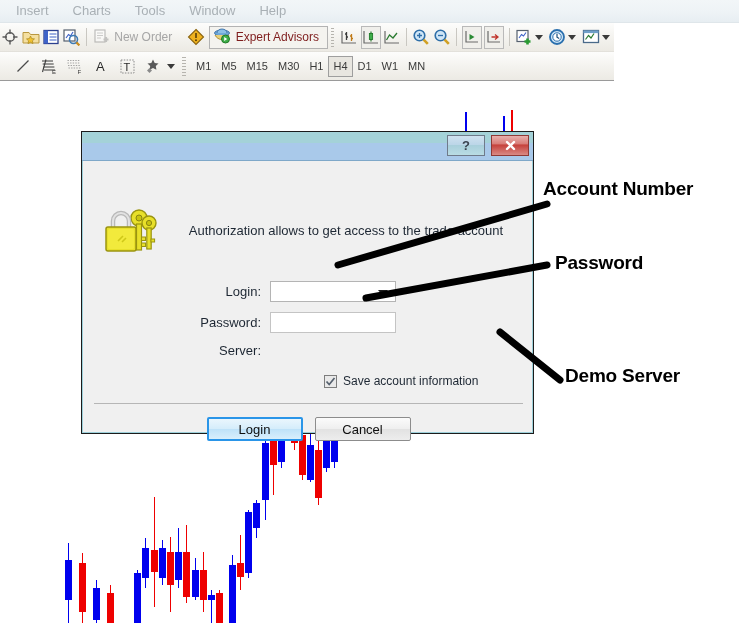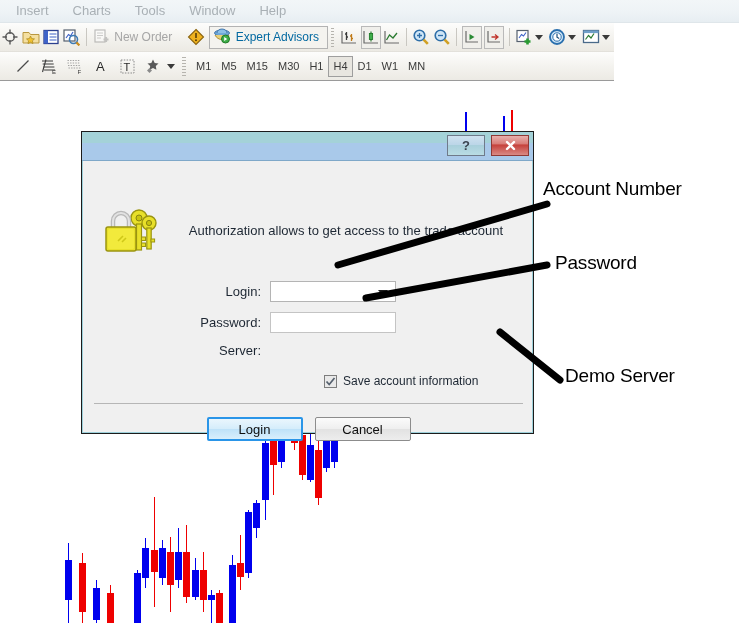--- a/index.html
+++ b/index.html
@@ -50,21 +50,21 @@
   }
   .tb-caret {
     width: 0; height: 0; margin: 0 4px 0 1px;
     border-left: 4px solid transparent; border-right: 4px solid transparent;
     border-top: 5px solid #3a3a3a;
   }
   .ea-button {
     display: flex; align-items: center; height: 23px; padding: 0 8px 0 3px;
     border: 1px solid #b3b3b3; background: #f4f3ef; margin-left: 2px;
   }
-  .ea-button .tb-label { color: #0369a1; font-size: 12px; margin-left: 5px; }
+  .ea-button .tb-label { color: #7f1d1d; font-size: 12px; margin-left: 5px; }
 
   
   .tf {
     font-size: 11px; color: #3b3b3b; padding: 3px 4px; margin: 0 0;
     min-width: 22px; text-align: left; line-height: 13px;
     border: 1px solid transparent;
   }
   .tf.active { border: 1px solid #9e9e9e; background: #e8e6e0; }
 
   
@@ -168,21 +168,21 @@
     border: 2px solid #2a95e8;
     background: linear-gradient(to bottom,#eaf6fd 0%,#d5edfb 48%,#bfe2f8 52%,#d9effc 100%);
   }
   .dlg-btn.secondary {
     border: 1px solid #8c8c8c;
     background: linear-gradient(to bottom,#fbfbfb 0%,#efefef 48%,#e2e2e2 52%,#ededed 100%);
   }
 
   
   .annot {
-    position: absolute; font-size: 19px; font-weight: normal; color: #000000;
+    position: absolute; font-size: 19px; font-weight: bold; color: #000000;
     white-space: nowrap; letter-spacing: -0.2px;
   }
   .annot-svg { position: absolute; left: 0; top: 0; width: 739px; height: 623px;
                pointer-events: none; }
 </style>
 </head>
 <body>
 
 <div id="app">
 

